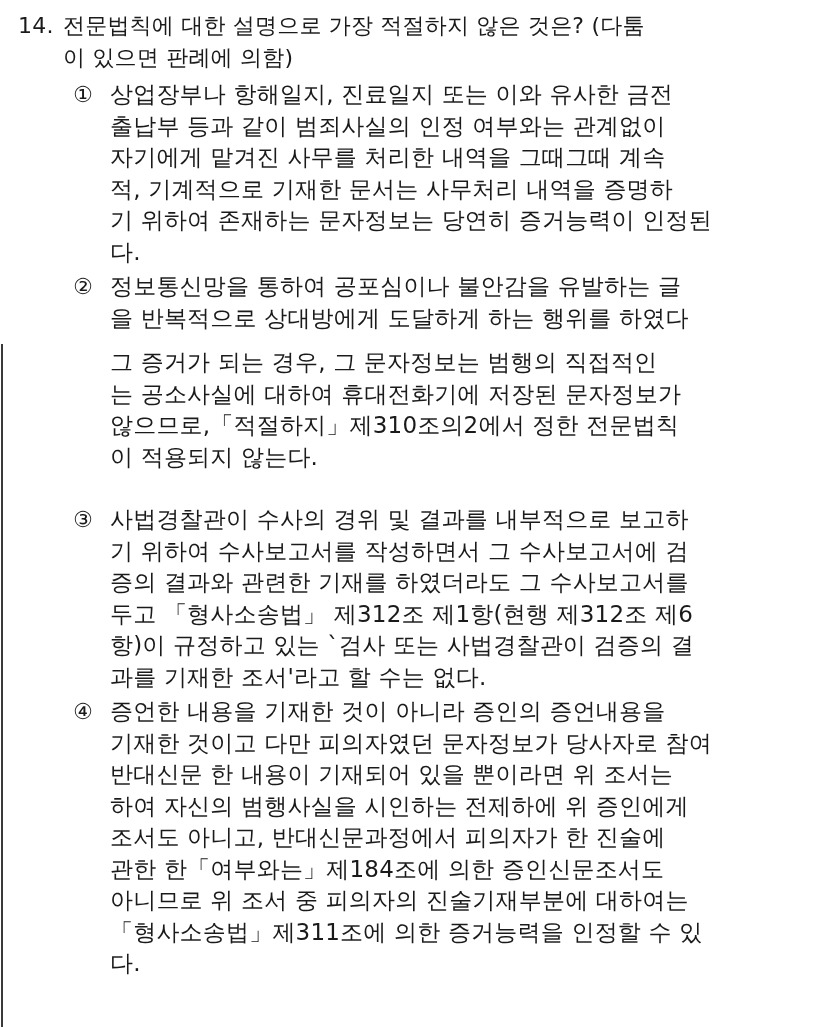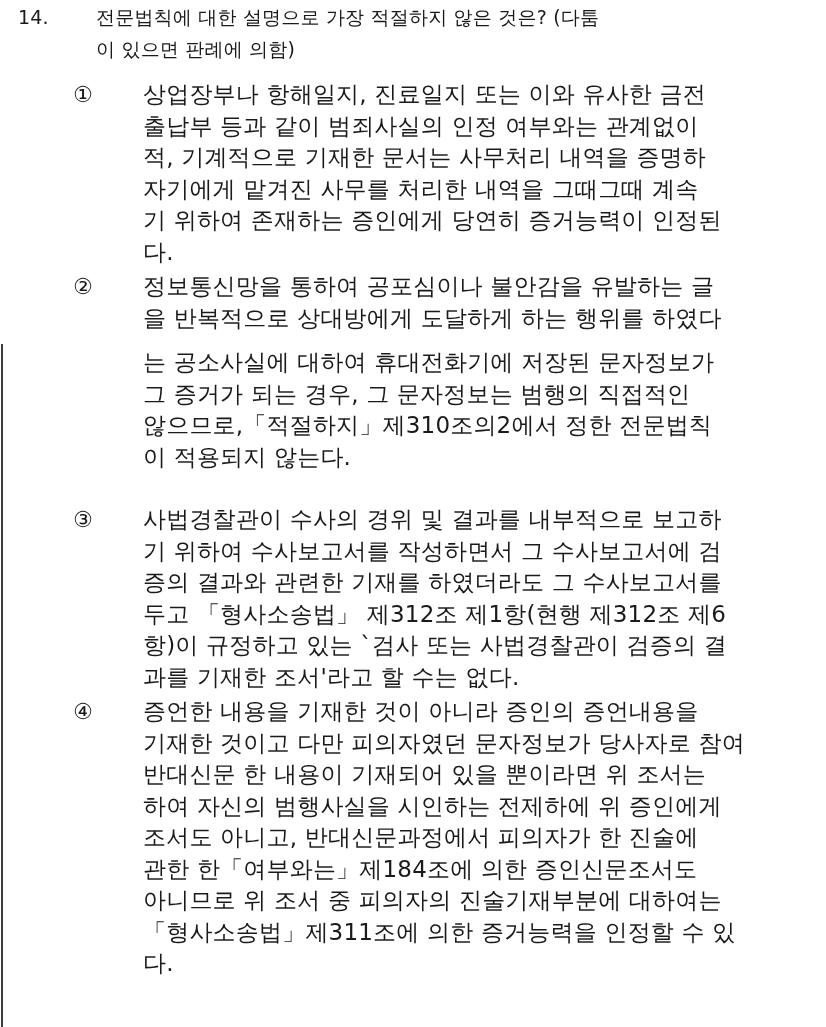--- a/index.html
+++ b/index.html
@@ -19,23 +19,23 @@
     position: absolute;
     left: 1px;
     top: 344px;
     width: 2px;
     height: 683px;
     background: #3a3a3a;
   }
   .question {
     position: absolute;
     left: 18px;
-    top: 2px;
+    top: 10px;
     width: 790px;
-    font-size: 19px;
+    font-size: 22px;
     line-height: 31.5px;
     letter-spacing: 0.2px;
   }
   .q-head {
     display: flex;
   }
   .q-num {
     width: 45px;
     flex: 0 0 45px;
   }
@@ -60,21 +60,20 @@
     flex: 0 0 37px;
     width: 37px;
     font-size: 22px;
   }
   .opt-lines {
     flex: 1;
   }
   .line {
     display: block;
     white-space: nowrap;
-    margin-left: 33px;
   }
   .gap {
     height: 13px;
   }
 </style>
 </head>
 <body>
 
 <div class="left-rule"></div>
 
@@ -88,35 +87,35 @@
   </div>
 </div>
 
 <div class="options">
 
   <div class="option" style="top:79px;">
     <span class="opt-marker">①</span>
     <span class="opt-lines">
       <span class="line">상업장부나 항해일지, 진료일지 또는 이와 유사한 금전</span>
       <span class="line">출납부 등과 같이 범죄사실의 인정 여부와는 관계없이</span>
+      <span class="line">자기에게 맡겨진 사무를 처리한 내역을 그때그때 계속</span>
       <span class="line">적, 기계적으로 기재한 문서는 사무처리 내역을 증명하</span>
-      <span class="line">자기에게 맡겨진 사무를 처리한 내역을 그때그때 계속</span>
-      <span class="line">기 위하여 존재하는 증인에게 당연히 증거능력이 인정된</span>
+      <span class="line">기 위하여 존재하는 문자정보는 당연히 증거능력이 인정된</span>
       <span class="line">다.</span>
     </span>
   </div>
 
   <div class="option" style="top:271px;">
     <span class="opt-marker">②</span>
     <span class="opt-lines">
       <span class="line">정보통신망을 통하여 공포심이나 불안감을 유발하는 글</span>
       <span class="line">을 반복적으로 상대방에게 도달하게 하는 행위를 하였다</span>
       <span class="gap" style="display:block;"></span>
+      <span class="line">그 증거가 되는 경우, 그 문자정보는 범행의 직접적인</span>
       <span class="line">는 공소사실에 대하여 휴대전화기에 저장된 문자정보가</span>
-      <span class="line">그 증거가 되는 경우, 그 문자정보는 범행의 직접적인</span>
       <span class="line">않으므로,「적절하지」제310조의2에서 정한 전문법칙</span>
       <span class="line">이 적용되지 않는다.</span>
     </span>
   </div>
 
   <div class="option" style="top:504px;">
     <span class="opt-marker">③</span>
     <span class="opt-lines">
       <span class="line">사법경찰관이 수사의 경위 및 결과를 내부적으로 보고하</span>
       <span class="line">기 위하여 수사보고서를 작성하면서 그 수사보고서에 검</span>

